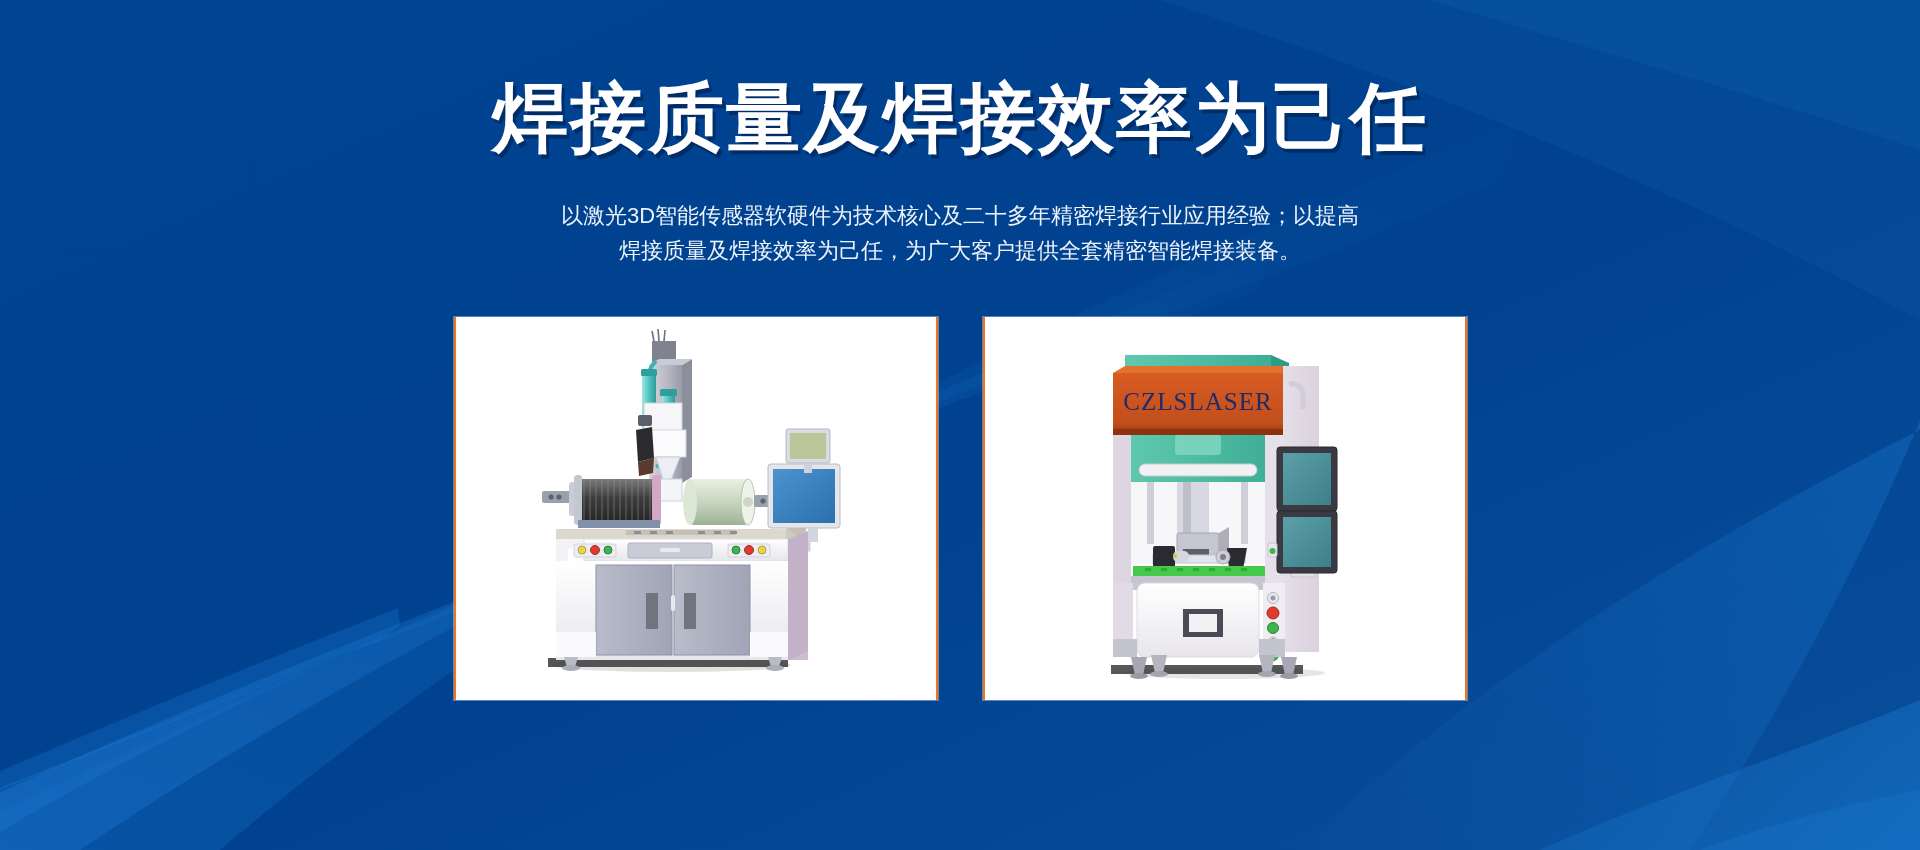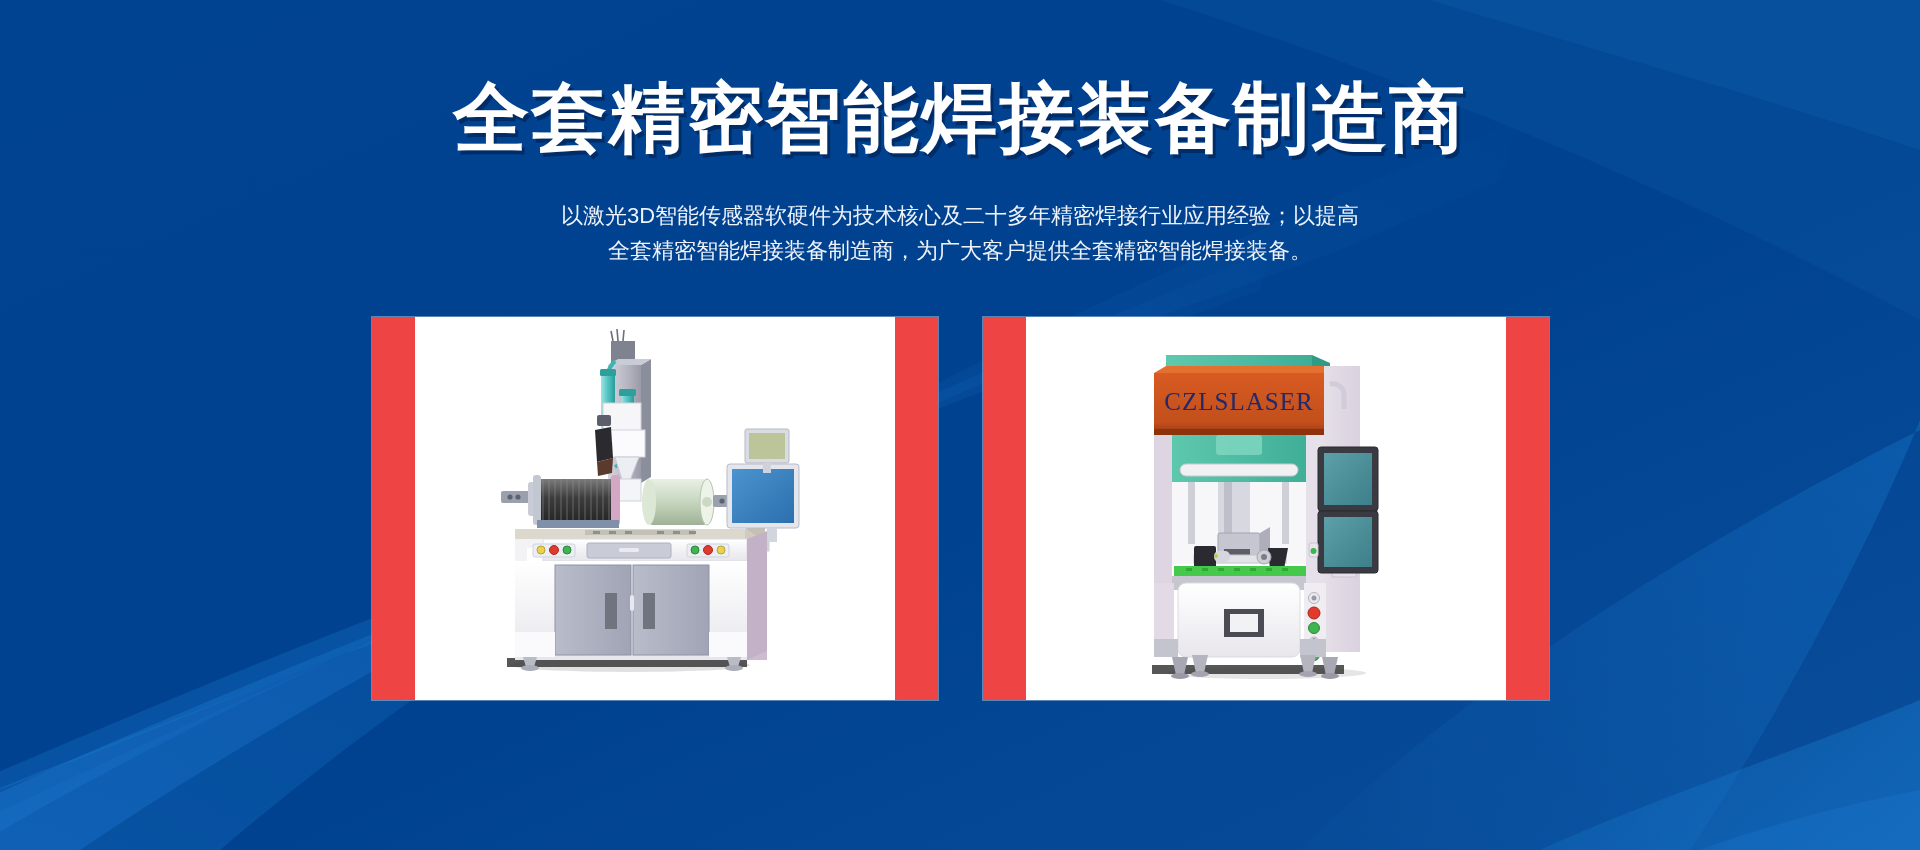--- a/index.html
+++ b/index.html
@@ -45,22 +45,22 @@
   }
   .hero-sub .sub-line { display:block; white-space:nowrap; }
 
   
   .cards {
     margin-top:48px;
     display:flex;
     gap:45px;
   }
   .card {
-    width:566px; height:383px;
-    background:#ef4444;
+    width:484px; height:383px;
+    background:#f97316;
     position:relative;
     overflow:hidden;
     box-shadow:0 0 0 1px rgba(255,255,255,0.35);
   }
   .card svg { display:block; width:100%; height:100%; }
 </style>
 </head>
 <body>
 
 <svg id="bg-canvas" viewBox="0 0 1920 850" preserveAspectRatio="none" aria-hidden="true">
@@ -111,25 +111,25 @@
            C 1790 700 1880 520 1920 420 Z" fill="url(#gRight1)"></path>
   <path d="M 1920 470 L 1920 700 C 1800 750 1650 800 1540 850 L 1920 850 Z" fill="url(#gRight2)"></path>
   <path d="M 1920 690 L 1920 790 C 1840 805 1760 828 1700 850 L 1920 850 Z" fill="#1e86dd" opacity="0.22"></path>
 
   <path d="M 1160 0 L 1920 0 L 1920 320 C 1640 170 1380 70 1160 0 Z" fill="#0b55a3" opacity="0.35"></path>
   <path d="M 1430 0 L 1920 0 L 1920 150 C 1740 90 1560 40 1430 0 Z" fill="#0f5fae" opacity="0.30"></path>
 </svg>
 
 <div class="hero">
 
-  <h1 class="hero-title">全套精密智能焊接装备制造商</h1>
+  <h1 class="hero-title">焊接质量及焊接效率为己任</h1>
 
   <p class="hero-sub">
     <span class="sub-line">以激光3D智能传感器软硬件为技术核心及二十多年精密焊接行业应用经验；以提高</span>
-    <span class="sub-line">全套精密智能焊接装备制造商，为广大客户提供全套精密智能焊接装备。</span>
+    <span class="sub-line">焊接质量及焊接效率为己任，为广大客户提供全套精密智能焊接装备。</span>
   </p>
 
   <div class="cards">
 
     <div class="card">
       <svg viewBox="0 0 480 383" aria-hidden="true">
         <defs>
           <linearGradient id="mTeal" x1="0" y1="0" x2="1" y2="0">
             <stop offset="0%" stop-color="#9de4e2"></stop>
             <stop offset="45%" stop-color="#56c7c5"></stop>

